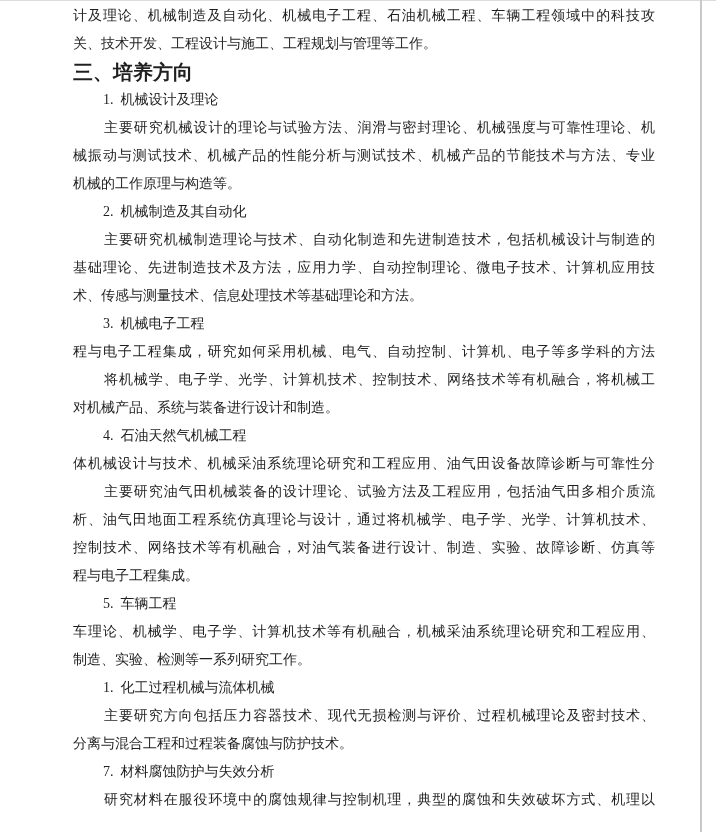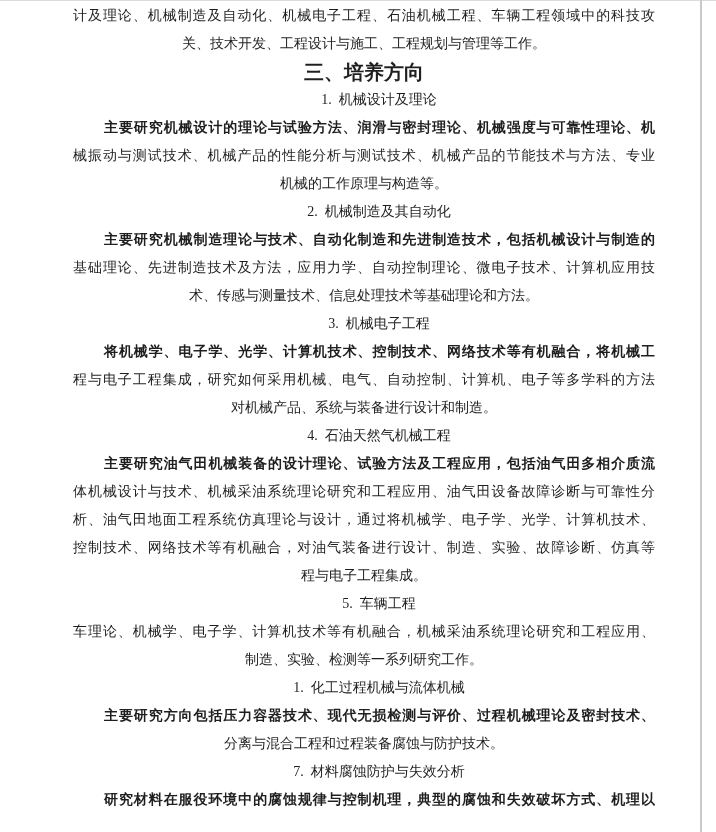--- a/index.html
+++ b/index.html
@@ -17,24 +17,23 @@
     position:absolute;
     top:2px;left:73px;
     width:582px;
   }
   .ln{
     height:28px;
     line-height:28px;
     font-size:14px;
     white-space:pre-wrap;
     overflow:hidden;
-    text-align:center;
   }
   .j{text-align:justify;text-align-last:justify;}
-  .ind{padding-left:31px;font-weight:bold;}
+  .ind{padding-left:31px;}
   .item{padding-left:30px;}
   .hd{
     font-family:"Liberation Sans","DejaVu Sans",sans-serif;
     font-weight:700;
     font-size:20px;
   }
 </style>
 </head>
 <body>
 
@@ -48,26 +47,26 @@
     <div class="ln hd">三、培养方向</div>
     <div class="ln item">1.  机械设计及理论</div>
     <div class="ln j ind">主要研究机械设计的理论与试验方法、润滑与密封理论、机械强度与可靠性理论、机</div>
     <div class="ln j">械振动与测试技术、机械产品的性能分析与测试技术、机械产品的节能技术与方法、专业</div>
     <div class="ln">机械的工作原理与构造等。</div>
     <div class="ln item">2.  机械制造及其自动化</div>
     <div class="ln j ind">主要研究机械制造理论与技术、自动化制造和先进制造技术，包括机械设计与制造的</div>
     <div class="ln j">基础理论、先进制造技术及方法，应用力学、自动控制理论、微电子技术、计算机应用技</div>
     <div class="ln">术、传感与测量技术、信息处理技术等基础理论和方法。</div>
     <div class="ln item">3.  机械电子工程</div>
+    <div class="ln j">程与电子工程集成，研究如何采用机械、电气、自动控制、计算机、电子等多学科的方法</div>
     <div class="ln j ind">将机械学、电子学、光学、计算机技术、控制技术、网络技术等有机融合，将机械工</div>
-    <div class="ln j">程与电子工程集成，研究如何采用机械、电气、自动控制、计算机、电子等多学科的方法</div>
     <div class="ln">对机械产品、系统与装备进行设计和制造。</div>
     <div class="ln item">4.  石油天然气机械工程</div>
+    <div class="ln j">体机械设计与技术、机械采油系统理论研究和工程应用、油气田设备故障诊断与可靠性分</div>
     <div class="ln j ind">主要研究油气田机械装备的设计理论、试验方法及工程应用，包括油气田多相介质流</div>
-    <div class="ln j">体机械设计与技术、机械采油系统理论研究和工程应用、油气田设备故障诊断与可靠性分</div>
     <div class="ln j">析、油气田地面工程系统仿真理论与设计，通过将机械学、电子学、光学、计算机技术、</div>
     <div class="ln j">控制技术、网络技术等有机融合，对油气装备进行设计、制造、实验、故障诊断、仿真等</div>
     <div class="ln">程与电子工程集成。</div>
     <div class="ln item">5.  车辆工程</div>
     <div class="ln j">车理论、机械学、电子学、计算机技术等有机融合，机械采油系统理论研究和工程应用、</div>
     <div class="ln">制造、实验、检测等一系列研究工作。</div>
     <div class="ln item">1.  化工过程机械与流体机械</div>
     <div class="ln j ind">主要研究方向包括压力容器技术、现代无损检测与评价、过程机械理论及密封技术、</div>
     <div class="ln">分离与混合工程和过程装备腐蚀与防护技术。</div>
     <div class="ln item">7.  材料腐蚀防护与失效分析</div>

